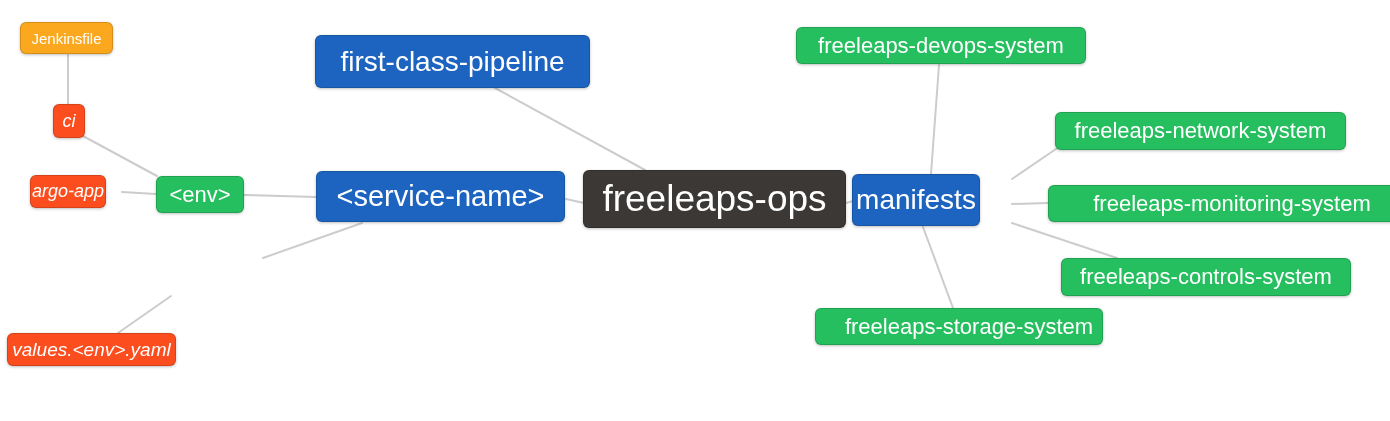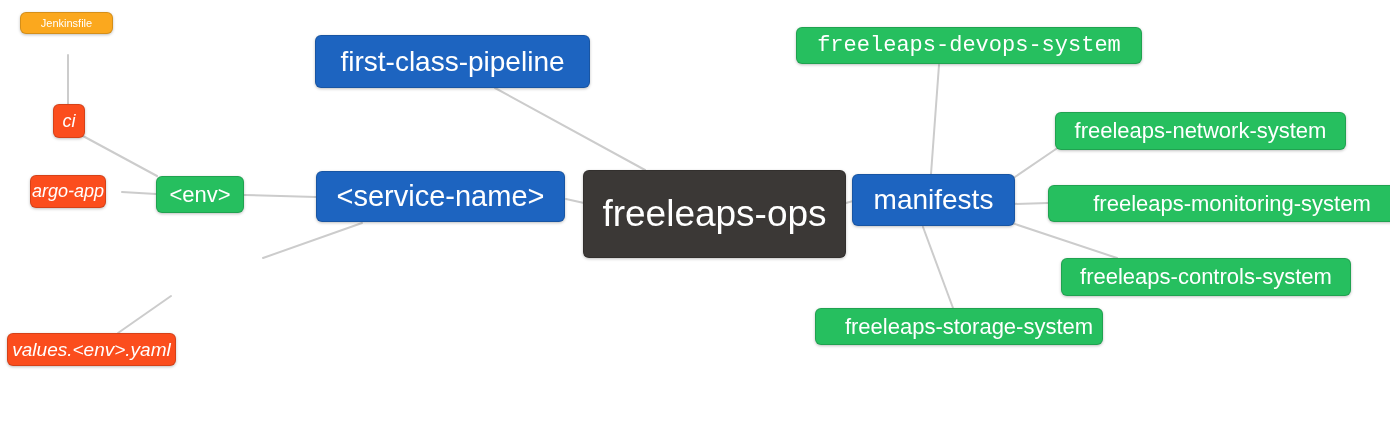--- a/index.html
+++ b/index.html
@@ -62,40 +62,40 @@
     <line class="edge" x1="495" y1="88" x2="645" y2="170"></line>
     <line class="edge" x1="566" y1="199" x2="584" y2="203"></line>
     <line class="edge" x1="846" y1="203" x2="853" y2="201"></line>
     <line class="edge" x1="939" y1="65" x2="931" y2="174"></line>
     <line class="edge" x1="1012" y1="179" x2="1056" y2="149"></line>
     <line class="edge" x1="1012" y1="204" x2="1048" y2="203"></line>
     <line class="edge" x1="1012" y1="223" x2="1117" y2="258"></line>
     <line class="edge" x1="923" y1="227" x2="953" y2="308"></line>
   </svg>
 
-  <div class="node lvl-4" style="left:20px;  top:12px;  width:93px;  height:22px; font-size:11px;">Jenkinsfile</div>
+  <div class="node lvl-4" style="left:20px;  top:22px;  width:93px;  height:32px; font-size:15px;">Jenkinsfile</div>
 
   <div class="node lvl-3" style="left:53px;  top:104px; width:32px;  height:34px; font-size:18px;">ci</div>
 
   <div class="node lvl-3" style="left:30px;  top:175px; width:76px;  height:33px; font-size:18px;">argo-app</div>
 
   <div class="node lvl-2" style="left:156px; top:176px; width:88px;  height:37px; font-size:22px;">&lt;env&gt;</div>
 
 
   <div class="node lvl-3" style="left:7px;   top:333px; width:169px; height:33px; font-size:19px;">values.&lt;env&gt;.yaml</div>
 
   <div class="node lvl-1" style="left:315px; top:35px;  width:275px; height:53px; font-size:28px;">first-class-pipeline</div>
 
   <div class="node lvl-1" style="left:316px; top:171px; width:249px; height:51px; font-size:29px;text-align:center;">&lt;service-name&gt;</div>
 
-  <div class="node lvl-root" style="left:583px; top:170px; width:263px; height:88px; font-size:37px;">freeleaps-ops</div>
+  <div class="node lvl-root" style="left:583px; top:170px; width:263px; height:58px; font-size:37px;">freeleaps-ops</div>
 
-  <div class="node lvl-1" style="left:852px; top:174px; width:163px; height:52px; font-size:28px;">manifests</div>
+  <div class="node lvl-1" style="left:852px; top:174px; width:128px; height:52px; font-size:28px;">manifests</div>
 
-  <div class="node lvl-2" style="left:796px; top:27px;  width:346px; height:37px; font-size:22px;font-family:Liberation Mono, monospace;">freeleaps-devops-system</div>
+  <div class="node lvl-2" style="left:796px; top:27px;  width:290px; height:37px; font-size:22px;">freeleaps-devops-system</div>
 
   <div class="node lvl-2" style="left:1055px; top:112px; width:291px; height:38px; font-size:22px;">freeleaps-network-system</div>
 
   <div class="node lvl-2" style="left:1048px; top:185px; width:368px; height:37px; font-size:22px;">freeleaps-monitoring-system</div>
 
   <div class="node lvl-2" style="left:1061px; top:258px; width:290px; height:38px; font-size:22px;">freeleaps-controls-system</div>
 
   <div class="node lvl-2" style="left:815px; top:308px; width:288px; height:37px; font-size:22px;padding-left:20px;">freeleaps-storage-system</div>
 
 </div>

